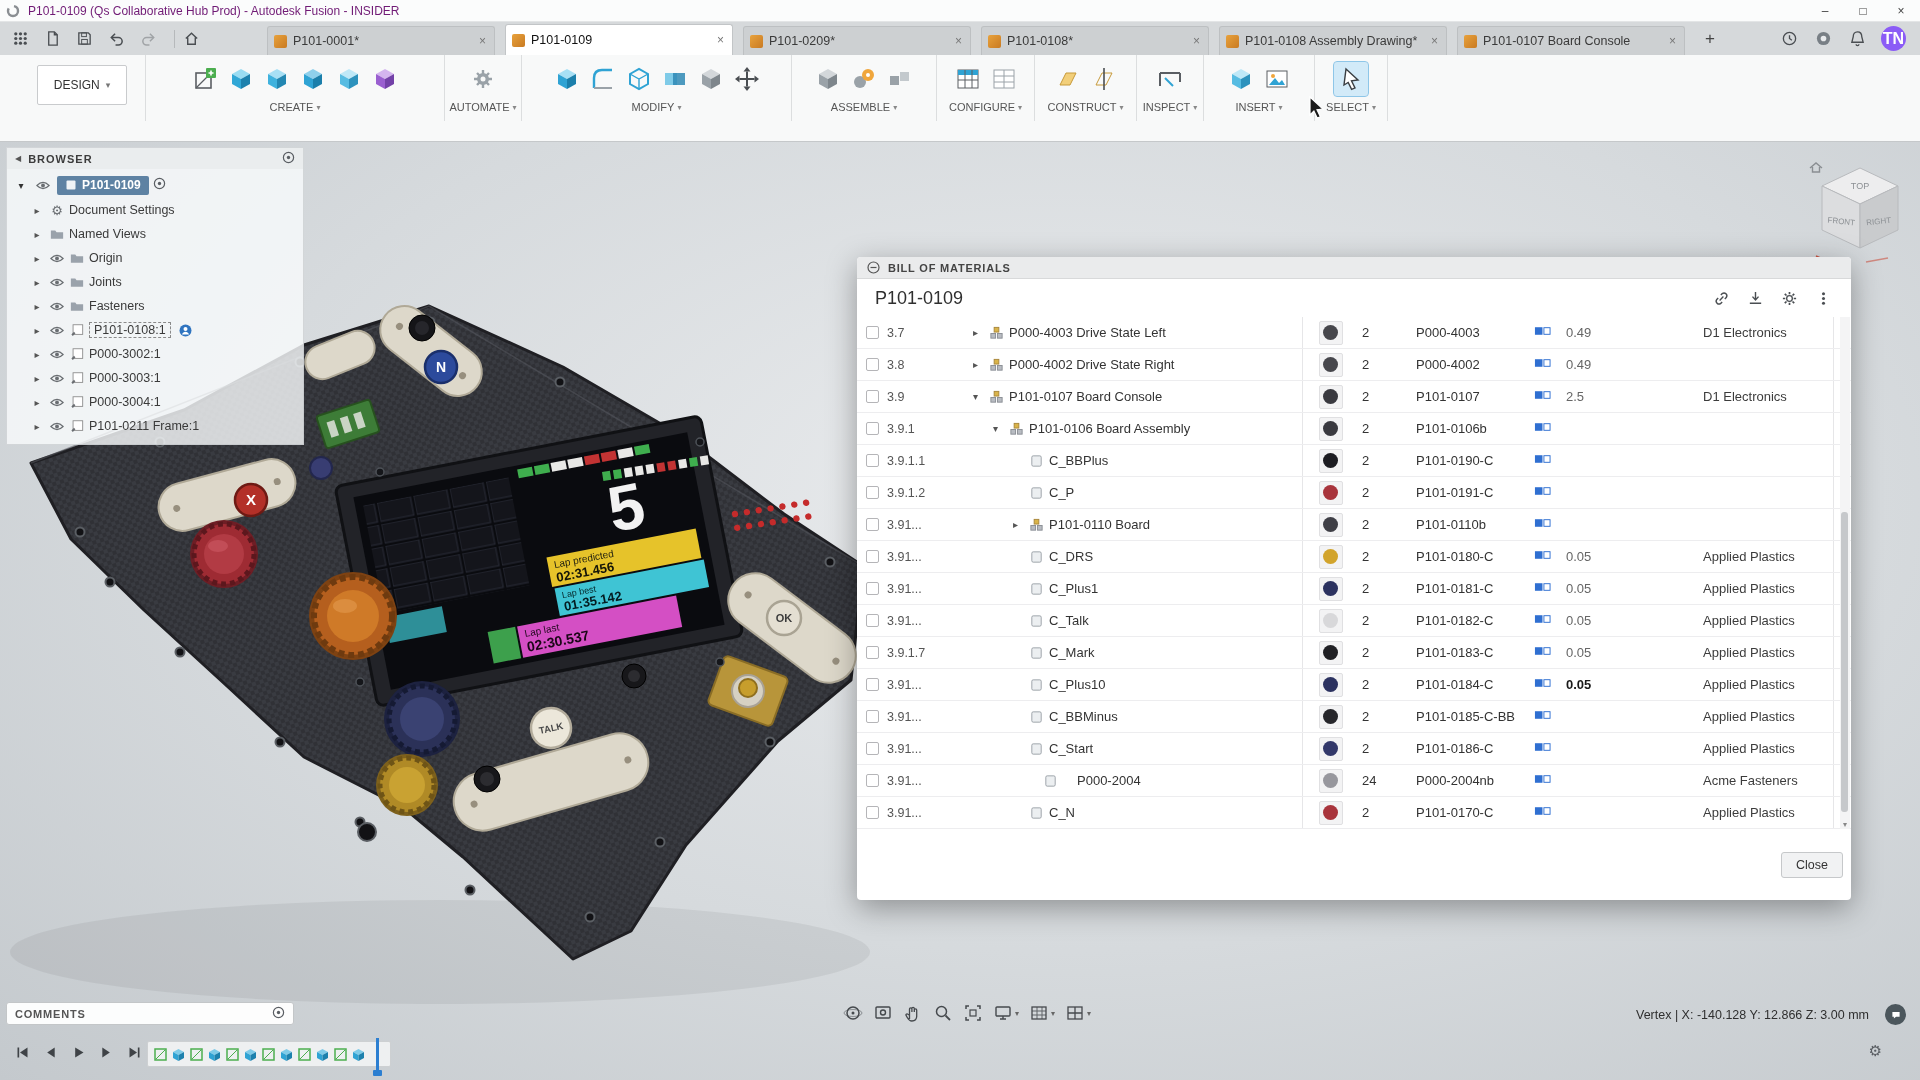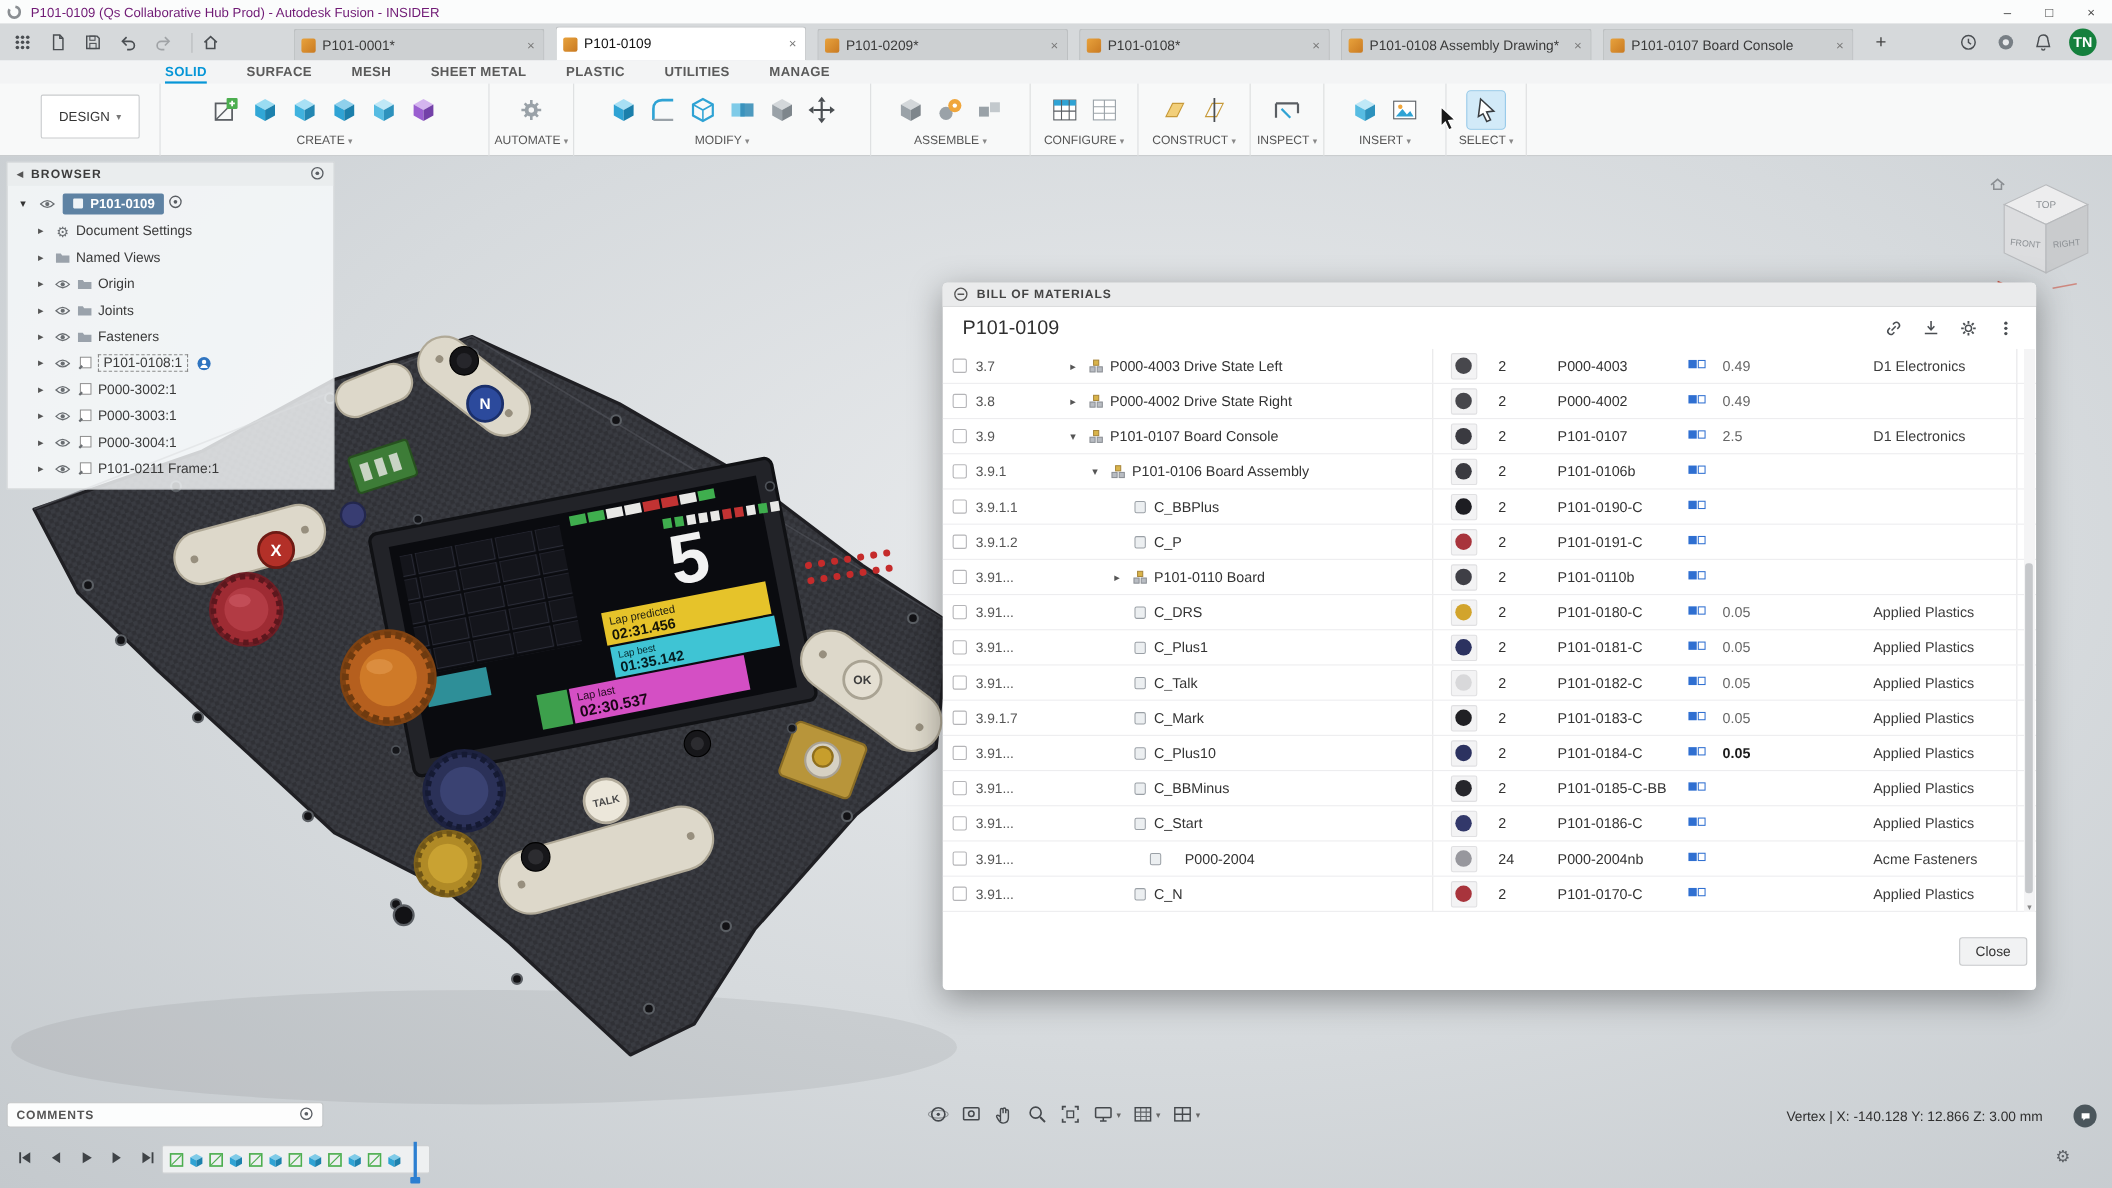--- a/index.html
+++ b/index.html
@@ -22,21 +22,21 @@
   .tb-sep{width:1px;height:18px;background:#b6b9bb;margin:0 6px}
   .doc-tabs{display:flex;align-items:flex-end;height:100%;margin-left:66px}
   .doc-tab{width:228px;margin-right:10px;height:29px;background:#cdd0d2;border:1px solid #bdc0c2;border-bottom:none;border-radius:3px 3px 0 0;display:flex;align-items:center;padding:0 6px;gap:6px}
   .doc-tab.active{background:#ffffff;height:31px;border-color:#c2c5c7}
   .doc-tab .tab-label{font-size:12.5px;color:#3a3a3a;white-space:nowrap;overflow:hidden;text-overflow:ellipsis;flex:1}
   .doc-tab.active .tab-label{color:#111}
   .tab-x{font-size:12px;color:#777;padding:0 2px}
   .tab-doc-icon{width:13px;height:13px;flex:0 0 13px;border-radius:2px;background:linear-gradient(135deg,#e8a23c,#c97a22)}
   .tab-plus{width:26px;height:26px;display:flex;align-items:center;justify-content:center;font-size:17px;color:#444;margin-left:2px}
   .tb-right{margin-left:auto;display:flex;align-items:center;gap:14px;padding-right:14px}
-  .avatar{width:25px;height:25px;border-radius:50%;background:#15803d;color:#fff;font-size:13px;font-weight:bold;display:flex;align-items:center;justify-content:center}
+  .avatar{width:25px;height:25px;border-radius:50%;background:#8b5cf6;color:#fff;font-size:16px;font-weight:bold;display:flex;align-items:center;justify-content:center}
 
   
   .ribbon{position:absolute;left:0;top:55px;width:1920px;height:87px;background:#f8f9f9;border-bottom:1px solid #c5c8ca}
   .ctx-tabs{height:21px;display:flex;align-items:center;gap:36px;padding-left:150px;background:#f3f4f5}
   .ctx-tab{font-size:12px;font-weight:bold;color:#5a5a5a;letter-spacing:.3px;height:100%;display:flex;align-items:center;border-bottom:2px solid transparent}
   .ctx-tab.active{color:#0696d7;border-bottom-color:#0696d7}
   .tools-row{display:flex;height:66px}
   .design-box{margin:10px 18px 0 37px;width:90px;height:40px;background:#fff;border:1px solid #c9cbcd;border-radius:2px;display:flex;align-items:center;justify-content:center;gap:6px;font-size:12px;color:#333}
   .design-box .caret{font-size:9px;color:#777}
   .groups{display:flex;height:100%}
@@ -119,21 +119,21 @@
   .bom-footer{flex:1;display:flex;align-items:center;justify-content:flex-end;padding-right:8px}
   .close-btn{width:62px;height:26px;background:#f1f2f3;border:1px solid #c6c8ca;border-radius:3px;font-size:12.5px;color:#333;display:flex;align-items:center;justify-content:center}
 
   
   .comments{position:absolute;left:6px;top:860px;width:288px;height:23px;background:rgba(255,255,255,.95);border:1px solid #c3c6c8;border-radius:3px;display:flex;align-items:center;padding:0 8px}
   .comments .c-label{font-size:11px;font-weight:bold;letter-spacing:.8px;color:#555;flex:1}
   .navbar{position:absolute;left:843px;top:858px;height:26px;display:flex;align-items:center;gap:10px}
   .nav-ic{display:flex;align-items:center;gap:2px}
   .nav-ic svg{width:20px;height:20px}
   .nav-caret{font-size:8px;color:#666}
-  .status{position:absolute;right:14px;top:862px;display:flex;align-items:center;gap:28px}
+  .status{position:absolute;right:14px;top:862px;display:flex;align-items:center;gap:16px}
   .status .s-text{font-size:12.5px;color:#2f2f2f}
   .bubble{width:21px;height:21px;border-radius:50%;background:#4b565c;display:flex;align-items:center;justify-content:center}
   .bubble svg{width:12px;height:12px}
   .gear-br{position:absolute;right:38px;top:900px;font-size:15px;color:#5a5e63}
 
   
   .playback{position:absolute;left:12px;top:900px;display:flex;align-items:center;gap:8px}
   .pb{width:20px;height:20px;display:flex;align-items:center;justify-content:center}
   .pb svg{width:15px;height:15px}
   .timeline{position:absolute;left:147px;top:899px;width:244px;height:26px;background:#eef0f1;border:1px solid #cdd0d2;border-radius:2px;display:flex;align-items:center;padding-left:5px;gap:3px}
@@ -258,43 +258,20 @@
         <svg viewBox="0 0 18 18">
           <path d="M9 2c-3 0-4.5 2.2-4.5 5L3 13h12l-1.5-6C13.5 4.2 12 2 9 2Z" fill="none" stroke="#4a4e52" stroke-width="1.4"></path>
           <path d="M7.5 15a1.5 1.5 0 0 0 3 0" fill="none" stroke="#4a4e52" stroke-width="1.4"></path>
         </svg>
       </span>
       <span class="avatar">TN</span>
   </div>
 </div>
 
 <div class="ribbon">
-  <div class="ctx-tabs">
-      <div class="ctx-tab active">
-        <span>SOLID</span>
-      </div>
-      <div class="ctx-tab">
-        <span>SURFACE</span>
-      </div>
-      <div class="ctx-tab">
-        <span>MESH</span>
-      </div>
-      <div class="ctx-tab">
-        <span>SHEET METAL</span>
-      </div>
-      <div class="ctx-tab">
-        <span>PLASTIC</span>
-      </div>
-      <div class="ctx-tab">
-        <span>UTILITIES</span>
-      </div>
-      <div class="ctx-tab">
-        <span>MANAGE</span>
-      </div>
-    </div>
   <div class="tools-row">
     <div class="design-box">
       <span>DESIGN</span>
       <span class="caret">▾</span>
     </div>
     <div class="groups">
         <div class="group">
     <div class="tools">
             <div class="tool">
               <svg viewBox="0 0 26 26">

